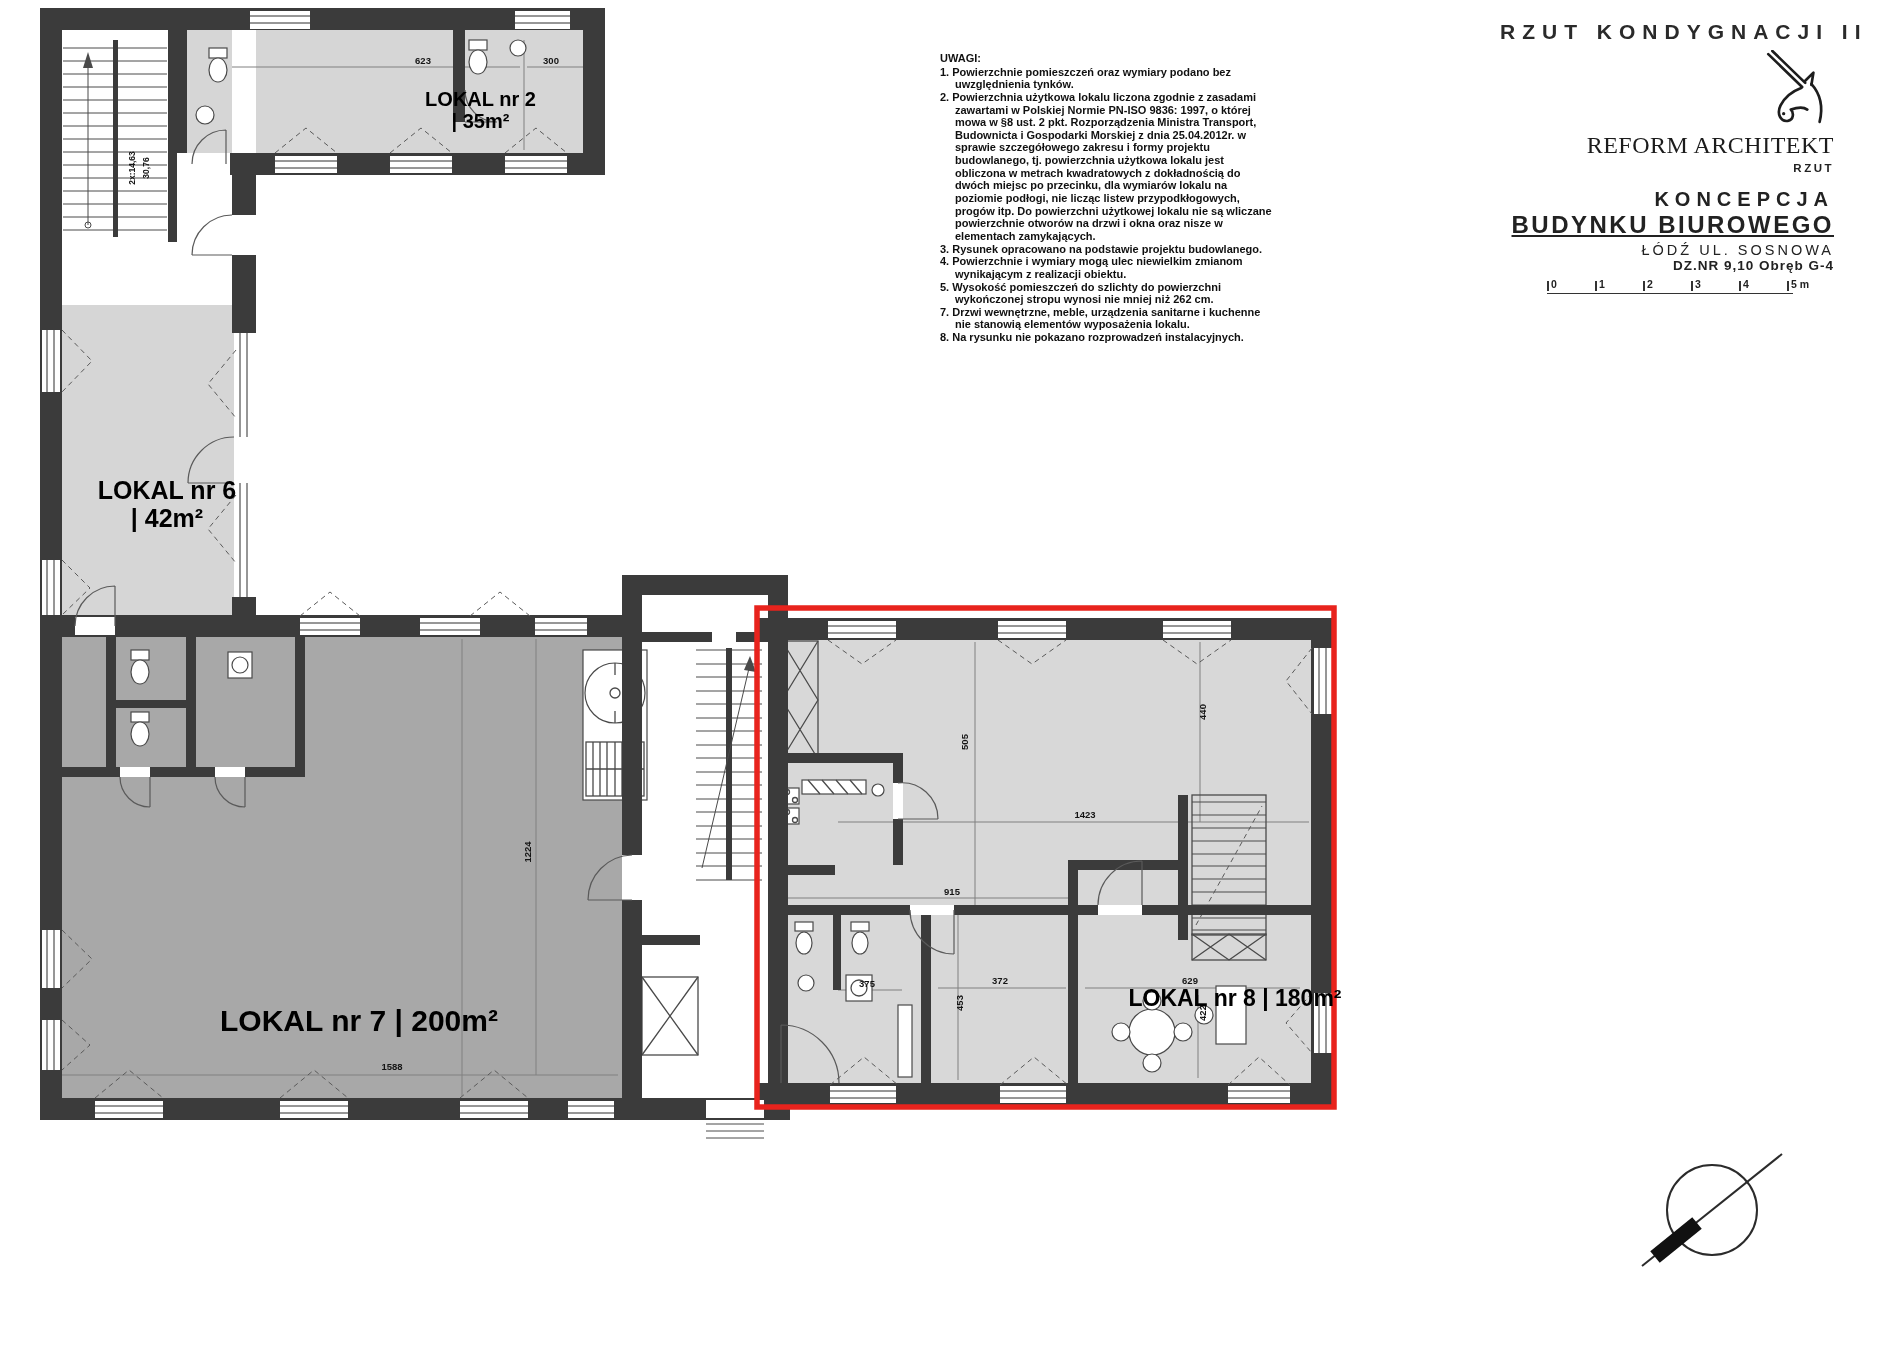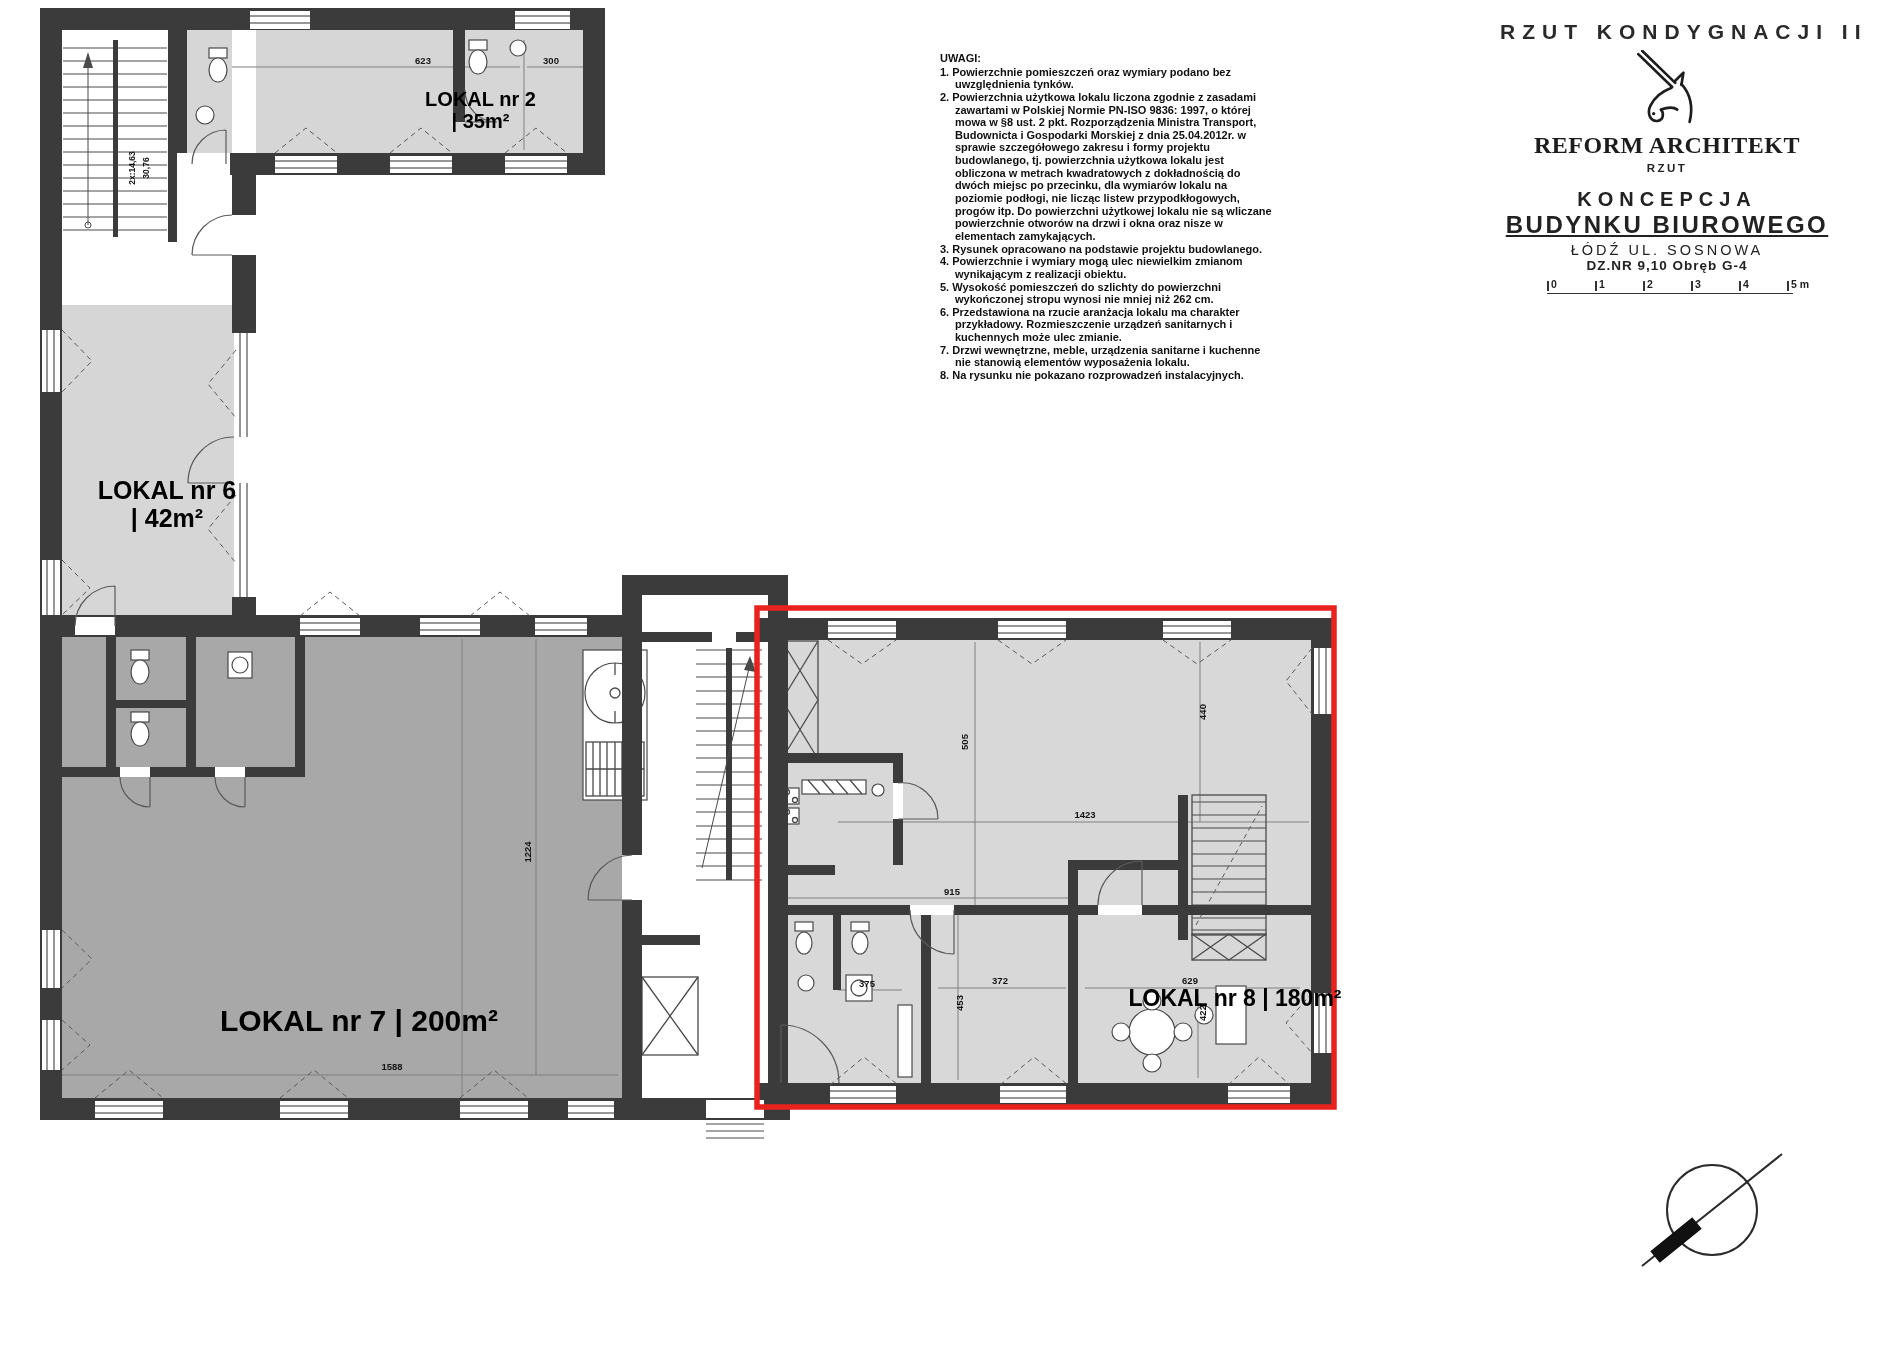--- a/index.html
+++ b/index.html
@@ -27,24 +27,24 @@
   #lbl5{left:398px;top:88px;width:165px;font-size:20px;}
   #lbl6{left:77px;top:477px;width:180px;font-size:25px;}
   #lbl7{left:208px;top:1004px;width:302px;font-size:30px;}
   #lbl8{left:1128px;top:986px;width:214px;font-size:23px;}
   
   #notes{position:absolute;left:940px;top:52px;width:333px;font-size:11px;font-weight:700;line-height:1.15;color:#101010;}
   .note-heading{margin-bottom:1px;}
   .note-item{padding-left:15px;text-indent:-15px;}
   #notes div:nth-child(4){}
   
-  #titleblock{position:absolute;left:1500px;top:20px;width:334px;text-align:center;color:#222;}
+  #titleblock{position:absolute;left:1500px;top:20px;width:334px;text-align:right;color:#222;}
   .tb-title{font-size:21px;font-weight:600;letter-spacing:7px;color:#2a2a2a;white-space:nowrap;}
   .tb-logo{margin:6px auto 0;}
-  .tb-firm{font-family:"Liberation Serif",serif;font-size:24px;font-weight:700;letter-spacing:0.5px;color:#1c1c1c;margin-top:2px;}
+  .tb-firm{font-family:"Liberation Serif",serif;font-size:24px;font-weight:400;letter-spacing:0.5px;color:#1c1c1c;margin-top:2px;}
   .tb-group{font-size:11.5px;font-weight:700;letter-spacing:2.5px;margin-top:3px;}
   .tb-proj1{font-size:20px;font-weight:700;letter-spacing:6px;margin-top:14px;white-space:nowrap;}
   .tb-proj2{font-size:24px;font-weight:700;letter-spacing:2.5px;white-space:nowrap;text-decoration:underline;}
   .tb-addr1{font-size:14.5px;font-weight:400;letter-spacing:3px;margin-top:3px;white-space:nowrap;}
   .tb-addr2{font-size:13.5px;font-weight:700;letter-spacing:1px;white-space:nowrap;}
   
   #scalebar{position:absolute;left:1547px;top:278px;width:252px;height:22px;}
   #scalebar .sb-line{position:absolute;left:0;top:15px;width:246px;height:1px;background:#333;}
   .sb-seg{position:absolute;top:0;height:15px;}
   .sb-tick{position:absolute;left:0;top:3px;width:1.5px;height:10px;background:#333;}
@@ -328,21 +328,20 @@
 <div class="room-label" id="lbl7">LOKAL nr 7 | 200m²</div>
 <div class="room-label" id="lbl8">LOKAL nr 8 | 180m²</div>
 
 <div id="notes">
   <div class="note-heading">UWAGI:</div>
   <div class="note-item">1. Powierzchnie pomieszczeń oraz wymiary podano bez uwzględnienia tynków.</div>
   <div class="note-item">2. Powierzchnia użytkowa lokalu liczona zgodnie z zasadami zawartami w Polskiej Normie PN-ISO 9836: 1997, o której mowa w §8 ust. 2 pkt. Rozporządzenia Ministra Transport, Budownicta i Gospodarki Morskiej z dnia 25.04.2012r. w sprawie szczegółowego zakresu i formy projektu budowlanego, tj. powierzchnia użytkowa lokalu jest obliczona w metrach kwadratowych z dokładnością do dwóch miejsc po przecinku, dla wymiarów lokalu na poziomie podłogi, nie licząc listew przypodkłogowych, progów itp. Do powierzchni użytkowej lokalu nie są wliczane powierzchnie otworów na drzwi i okna oraz nisze w elementach zamykających.</div>
   <div class="note-item">3. Rysunek opracowano na podstawie projektu budowlanego.</div>
   <div class="note-item">4. Powierzchnie i wymiary mogą ulec niewielkim zmianom wynikającym z realizacji obiektu.</div>
   <div class="note-item">5. Wysokość pomieszczeń do szlichty do powierzchni wykończonej stropu wynosi nie mniej niż 262 cm.</div>
-  <div class="note-item">6. Przedstawiona na rzucie aranżacja lokalu ma charakter przykładowy. Rozmieszczenie urządzeń sanitarnych i kuchennych może ulec zmianie.</div>
   <div class="note-item">7. Drzwi wewnętrzne, meble, urządzenia sanitarne i kuchenne nie stanowią elementów wyposażenia lokalu.</div>
   <div class="note-item">8. Na rysunku nie pokazano rozprowadzeń instalacyjnych.</div>
 </div>
 
 <div id="titleblock">
   <div class="tb-title">RZUT KONDYGNACJI II</div>
   <svg class="tb-logo" width="74" height="76" viewBox="0 0 72 74">
     <g stroke="#1d1d1d" fill="none" stroke-width="2.6" stroke-linecap="round" stroke-linejoin="round">
       <path d="M8 4 L41 36"></path>
       <path d="M12 1 L44 32"></path>

